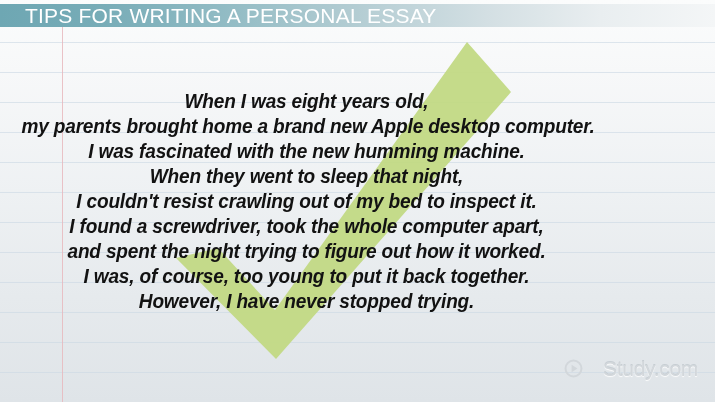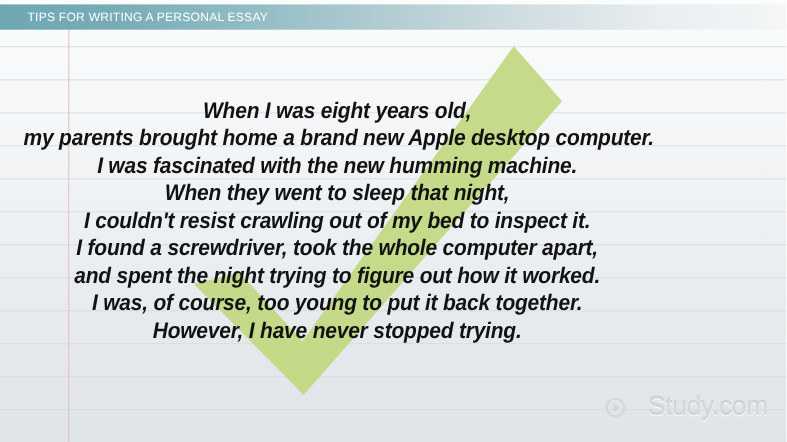--- a/index.html
+++ b/index.html
@@ -66,21 +66,21 @@
         #d3dfe3 68%,
         #e9eef0 84%,
         #f4f6f7 100%);
   }
   #title-text {
     position: absolute;
     left: 25px;
     top: 50%;
     transform: translateY(-50%);
     color: #ffffff;
-    font-size: 11px;
+    font-size: 21px;
     letter-spacing: .2px;
     white-space: nowrap;
     font-family: "Liberation Sans Narrow", "Liberation Sans", sans-serif;
     transform-origin: left center;
   }
 
   
   #essay-block {
     position: absolute;
     left: 0;
@@ -103,21 +103,21 @@
 
   
   #logo {
     position: absolute;
     right: 17px;
     top: 358px;
     display: flex;
     align-items: center;
     gap: 20px;
     color: #d2d7db;
-    font-size: 24px;
+    font-size: 21px;
     letter-spacing: -.3px;
     text-shadow: 0 1px 1px rgba(255,255,255,.95), 0 -1px 0 rgba(150,160,170,.35);
   }
   #logo-icon { display: block; }
   #logo-word { display: block; line-height: 1; }
 </style>
 </head>
 <body>
 
 <div id="stage">

